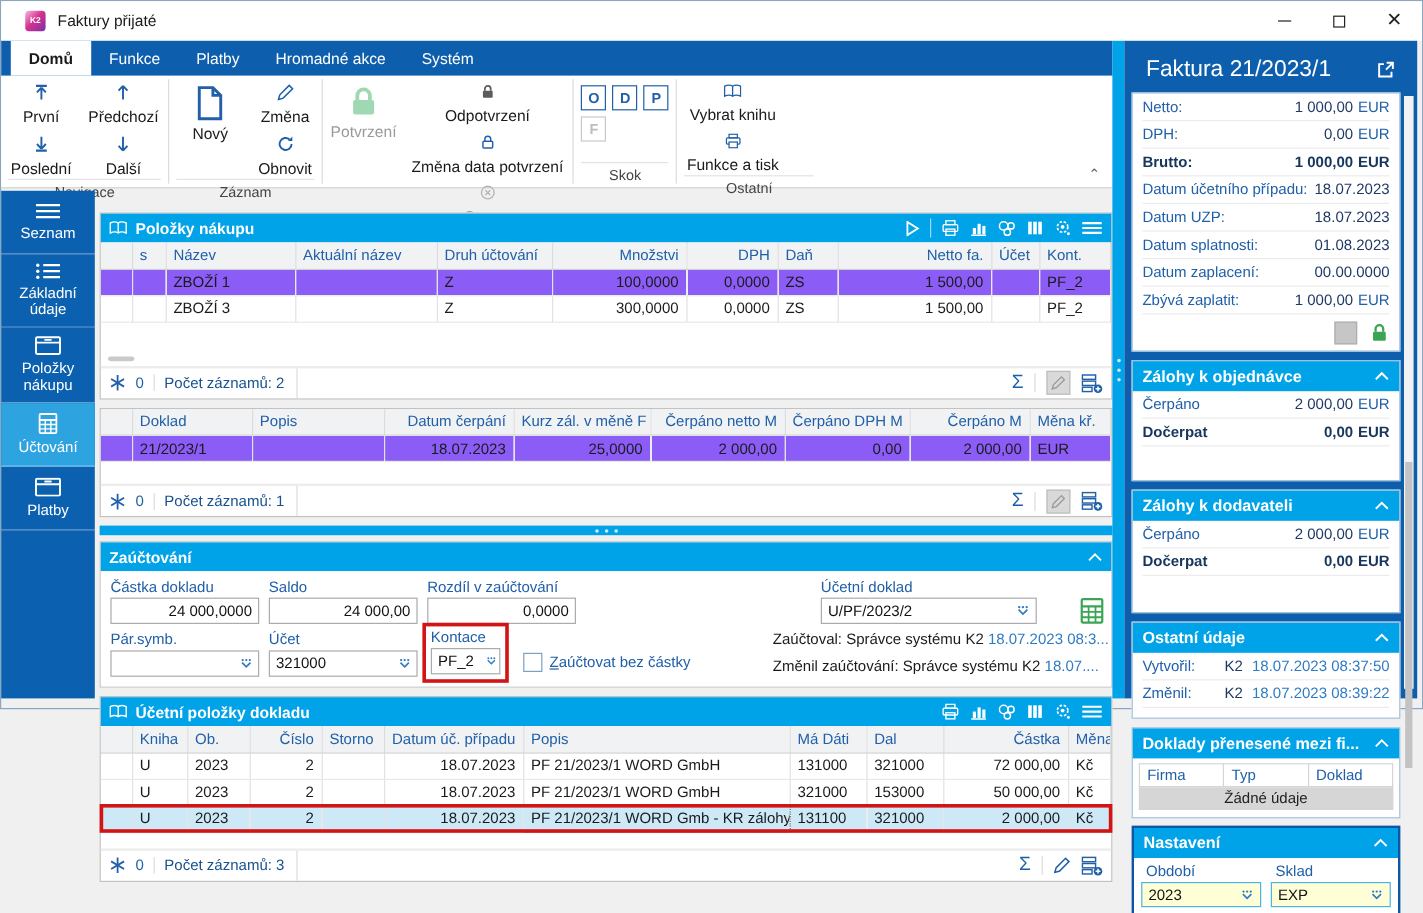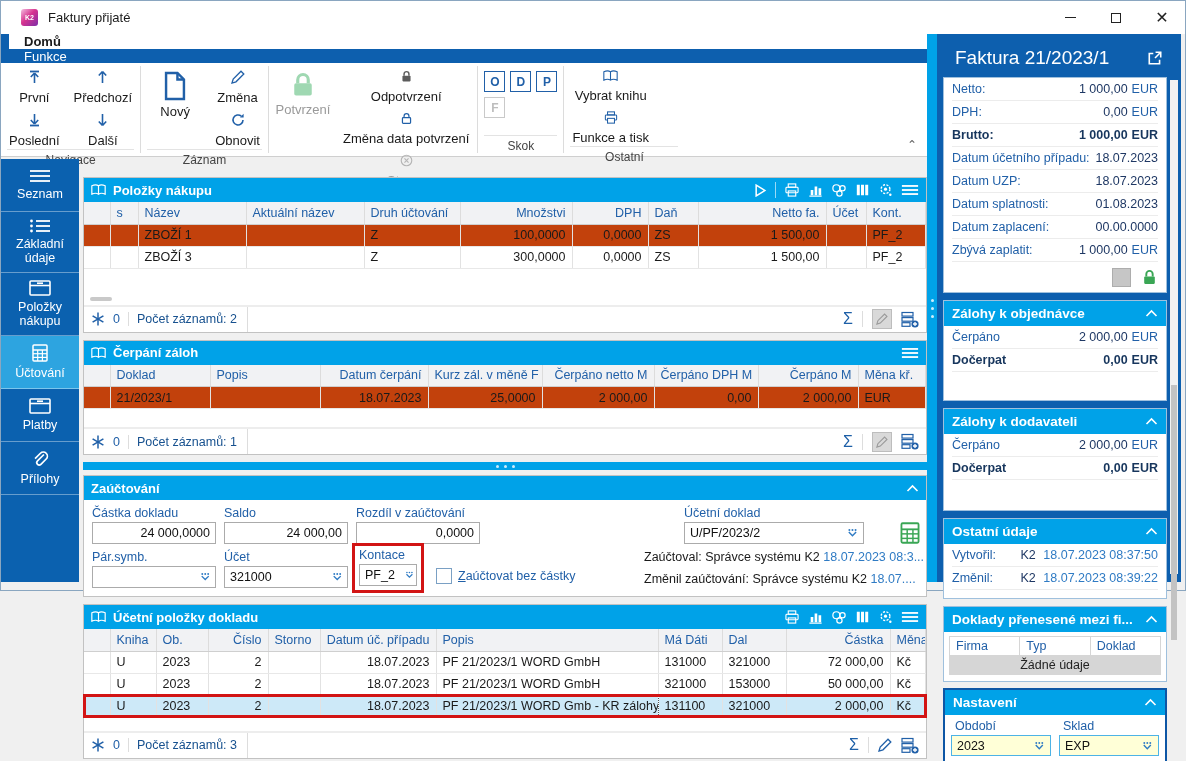--- a/index.html
+++ b/index.html
@@ -11,21 +11,21 @@
   .k2logo { width:17px; height:17px; margin-left:20px; border-radius:3px; background:linear-gradient(135deg,#f4bde0,#d6338f 45%,#7b2ea8); color:#fff; font-size:7px; font-weight:bold; display:flex; align-items:center; justify-content:center; }
   .win-title { margin-left:10px; font-size:13px; color:#1a1a1a; }
   .win-btns { margin-left:auto; display:flex; height:100%; }
   .win-btn { width:46px; height:100%; display:flex; align-items:center; justify-content:center; color:#222; font-size:14px; }
   .glyph-min { width:11px; height:0; border-top:1.4px solid #222; display:block; }
   .glyph-max { width:10px; height:10px; border:1.4px solid #222; display:block; }
   .glyph-close { font-size:16px; line-height:1; }
 
   
   .ribbon { position:absolute; left:0; top:33px; width:926px; height:123px; background:#fff; }
-  .rb-tabs { height:29px; background:#0d5fae; display:flex; align-items:stretch; padding-left:8px;flex-direction:column; }
+  .rb-tabs { height:29px; background:#0d5fae; display:flex; align-items:stretch; padding-left:8px; }
   .rb-tab { color:#fff; font-size:13px; padding:0 15px; display:flex; align-items:center; }
   .rb-tab.active { background:#fff; color:#1a1a1a; font-weight:bold; }
   .rb-body { height:94px; display:flex; border-bottom:1px solid #cfcfcf; position:relative; }
   .rb-group { display:flex; flex-direction:column; padding:2px 6px 0 6px; }
   .rb-group-inner { flex:1; display:flex; gap:10px; align-items:flex-start; padding-top:4px; }
   .rb-group-label { height:21px; border-top:1px solid #e3e3e3; text-align:center; font-size:12px; color:#444; line-height:20px; }
   .rb-sep { width:1px; background:#dcdcdc; margin:3px 0; }
   .rb-col { display:flex; flex-direction:column; gap:6px; }
   .rb-small { display:flex; align-items:center; gap:6px; font-size:13px; color:#1a1a1a; white-space:nowrap; padding:1px 2px;flex-direction:column; }
   .rb-small.disabled { color:#9a9a9a; }
@@ -44,21 +44,21 @@
 
   
   .content { position:absolute; left:82px; top:158px; width:844px; bottom:8px; padding-top:18px; }
   .sec { background:#fff; border:1px solid #c2c2c2; margin-bottom:7px; }
   .sec-title { height:24px; background:#00a2e8; color:#fff; display:flex; align-items:center; gap:7px; padding:0 7px; font-weight:bold; font-size:13px; }
   .sec-title .grow { flex:1; }
   .tbl { width:100%; border-collapse:collapse; table-layout:fixed; }
   .tbl th { height:22px; background:#f1f2f4; color:#2160a8; font-weight:normal; font-size:12.5px; text-align:left; padding:0 6px; border-right:1px solid #dcdcdc; border-bottom:1px solid #cfcfcf; overflow:hidden; white-space:nowrap; }
   .tbl td { height:22px; font-size:12.5px; color:#1a1a1a; padding:0 6px; border-right:1px solid #e2e2e2; border-bottom:1px solid #e8e8e8; overflow:hidden; white-space:nowrap; }
   .tbl .r { text-align:right; }
-  .tbl tr.sel-gray td { background:#c2410c; }
+  .tbl tr.sel-gray td { background:#8b5cf6; }
   .tbl tr.sel-blue td { background:#cde9f8; }
   .tbl tr.red-row { outline:3px solid #d21414; outline-offset:-2px; }
   .focus-cell { border:1px dotted #555 !important; }
   .tbl-empty { position:relative; }
   .hscroll-dash { position:absolute; left:6px; bottom:4px; width:22px; height:4px; background:#c9c9c9; border-radius:2px; }
   .sec-footer { height:27px; border-top:2px solid #ededed; display:flex; align-items:center; padding:0 7px; gap:8px; }
   .ft-count { color:#2160a8; font-size:12.5px; }
   .ft-label { color:#17518f; font-size:12.5px; padding-left:8px; border-left:1px solid #ddd; }
   .ft-sep2 { border-left:1px solid #ddd; align-self:stretch; margin-left:2px; }
   .ft-right { margin-left:auto; display:flex; align-items:center; gap:9px; }
@@ -337,26 +337,20 @@
         </svg>
       <span>Účtování</span>
     </div>
     <div class="sb-item">
       <svg width="22" height="16" viewBox="0 0 22 16">
           <rect x="1" y="1" width="20" height="14" rx="1" fill="none" stroke="#fff" stroke-width="1.6"></rect>
           <line x1="1" y1="5.5" x2="21" y2="5.5" stroke="#fff" stroke-width="1.6"></line>
           <line x1="8" y1="3.2" x2="14" y2="3.2" stroke="#fff" stroke-width="1.6"></line>
         </svg>
       <span>Platby</span>
-    </div>
-    <div class="sb-item">
-      <svg width="18" height="18" viewBox="0 0 16 16">
-          <path d="M11.5 4 L5.8 9.7 a2.1 2.1 0 0 0 3 3 L13.5 8 a3.6 3.6 0 0 0 -5.1-5.1 L3.6 7.7" fill="none" stroke="#fff" stroke-width="1.5"></path>
-        </svg>
-      <span>Přílohy</span>
     </div>
   </div>
 
   <div class="content">
 
     <div class="sec">
       <div class="sec-title">
         <svg width="15" height="12" viewBox="0 0 18 14">
             <path d="M1 2 C4 .6 7 .6 9 2 C11 .6 14 .6 17 2 V12 C14 10.6 11 10.6 9 12 C7 10.6 4 10.6 1 12 Z" fill="none" stroke="#fff" stroke-width="1.4"></path>
             <line x1="9" y1="2" x2="9" y2="12" stroke="#fff" stroke-width="1.4"></line>
@@ -485,35 +479,20 @@
               <rect x="1" y="6.6" width="11" height="3.6" fill="none" stroke="#2160a8" stroke-width="1.2"></rect>
               <rect x="1" y="11.7" width="8" height="3.6" fill="none" stroke="#2160a8" stroke-width="1.2"></rect>
               <circle cx="14" cy="13" r="3.6" fill="#2160a8"></circle>
               <path d="M14 11 v4 M12 13 h4" stroke="#fff" stroke-width="1.3"></path>
             </svg>
         </span>
       </div>
     </div>
 
     <div class="sec">
-      <div class="sec-title">
-        <svg width="15" height="12" viewBox="0 0 18 14">
-            <path d="M1 2 C4 .6 7 .6 9 2 C11 .6 14 .6 17 2 V12 C14 10.6 11 10.6 9 12 C7 10.6 4 10.6 1 12 Z" fill="none" stroke="#fff" stroke-width="1.4"></path>
-            <line x1="9" y1="2" x2="9" y2="12" stroke="#fff" stroke-width="1.4"></line>
-          </svg>
-        <span>Čerpání záloh</span>
-        <span class="grow"></span>
-        <svg width="18" height="14" viewBox="0 0 20 14">
-            <g stroke="#fff" stroke-width="2">
-              <line x1="1" y1="2.5" x2="19" y2="2.5"></line>
-              <line x1="1" y1="7" x2="19" y2="7"></line>
-              <line x1="1" y1="11.5" x2="19" y2="11.5"></line>
-            </g>
-          </svg>
-      </div>
       <table class="tbl">
         <colgroup>
             <col style="width:26px">
             <col style="width:100px">
             <col style="width:110px">
             <col style="width:108px">
             <col style="width:114px">
             <col style="width:112px">
             <col style="width:104px">
             <col style="width:100px">

